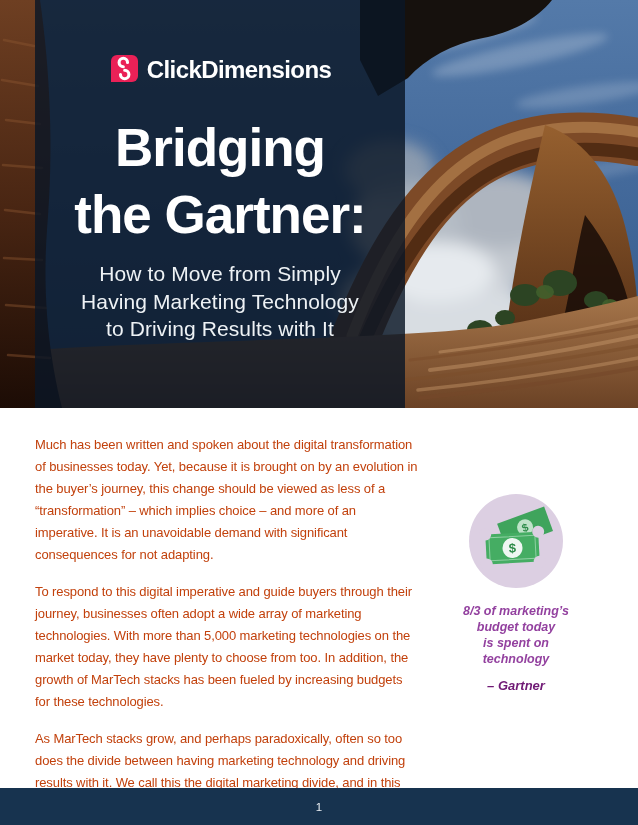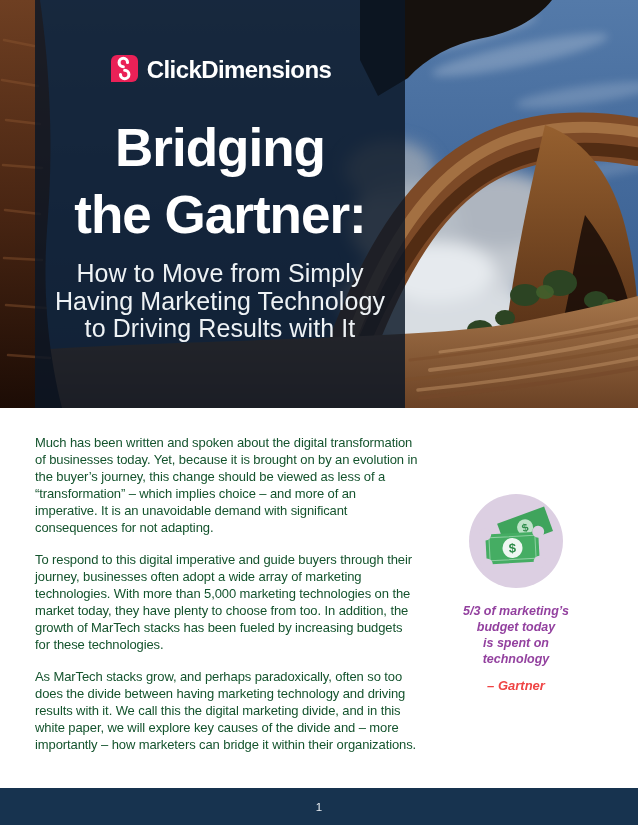--- a/index.html
+++ b/index.html
@@ -12,41 +12,41 @@
   .hero{position:absolute;top:0;left:0;width:638px;height:408px;background:#0a1422;}
   .hero svg.scene{position:absolute;top:0;left:0;}
   .hero-content{
     position:absolute;top:0;left:35px;width:370px;height:408px;
     display:flex;flex-direction:column;align-items:center;text-align:center;border-radius:13px;
   }
   .logo{margin-top:54px;display:flex;align-items:center;gap:8px;}
   .logo-text{color:#ffffff;font-size:24px;font-weight:700;letter-spacing:-0.6px;}
   .title{margin-top:28px;color:#ffffff;font-size:53px;font-weight:700;line-height:67px;letter-spacing:-1px;}
   .subtitle{
-    margin-top:12px;color:#eef2f5;font-size:25px;font-weight:400;line-height:27.5px;
+    margin-top:12px;color:#eef2f5;font-size:21px;font-weight:400;line-height:27.5px;
     white-space:pre-line;letter-spacing:0.1px;
   }
   
   .article{position:absolute;top:408px;left:0;width:638px;height:380px;background:#ffffff;}
   .paragraphs{padding:26px 0 0 35px;width:384px;}
   .paragraphs p{
-    margin:0 0 15px 0;color:#14532d;font-size:13px;line-height:17px;letter-spacing:-0.1px;
+    margin:0 0 15px 0;color:#c2410c;font-size:13px;line-height:22px;letter-spacing:-0.1px;
   }
   
   .stat{position:absolute;top:86px;left:440px;width:152px;text-align:center;}
   .stat-circle{
     width:94px;height:94px;border-radius:50%;background:#dccfe2;margin:0 auto;
     display:flex;align-items:center;justify-content:center;
   }
   .stat-text{
     margin-top:15px;color:#93419f;font-size:12.5px;font-weight:700;font-style:italic;
     line-height:16px;white-space:pre-line;
   }
   .stat-attribution{
-    margin-top:11px;color:#ef4444;font-size:13px;font-weight:700;font-style:italic;
+    margin-top:11px;color:#701a75;font-size:13px;font-weight:700;font-style:italic;
   }
   
   .footer{
     position:absolute;left:0;bottom:0;width:638px;height:37px;background:#17334f;
     display:flex;align-items:center;justify-content:center;
   }
   .page-number{color:#e9eef3;font-size:11.5px;}
 </style>
 </head>
 <body>
@@ -195,21 +195,21 @@
             <rect x="20.5" y="42.5" width="46" height="23" fill="none" stroke="#8fd0a3" stroke-width="1"></rect>
             <circle cx="43.5" cy="54" r="10" fill="#eef7f2"></circle>
             <text x="43.5" y="58.5" text-anchor="middle" font-family="Liberation Sans, sans-serif" font-size="13" font-weight="bold" fill="#2e8c4a">$</text>
             <circle cx="17" cy="39" r="6" fill="#dccfe2"></circle>
             <circle cx="70" cy="39" r="6" fill="#dccfe2"></circle>
             <circle cx="17" cy="69" r="6" fill="#dccfe2"></circle>
             <circle cx="70" cy="69" r="6" fill="#dccfe2"></circle>
           </g>
         </svg>
       </div>
-      <div class="stat-text">5/3 of marketing’s
+      <div class="stat-text">8/3 of marketing’s
 budget today
 is spent on
 technology</div>
       <div class="stat-attribution">– Gartner</div>
     </aside>
   </div>
 
   <div class="footer">
     <span class="page-number">1</span>
   </div>

